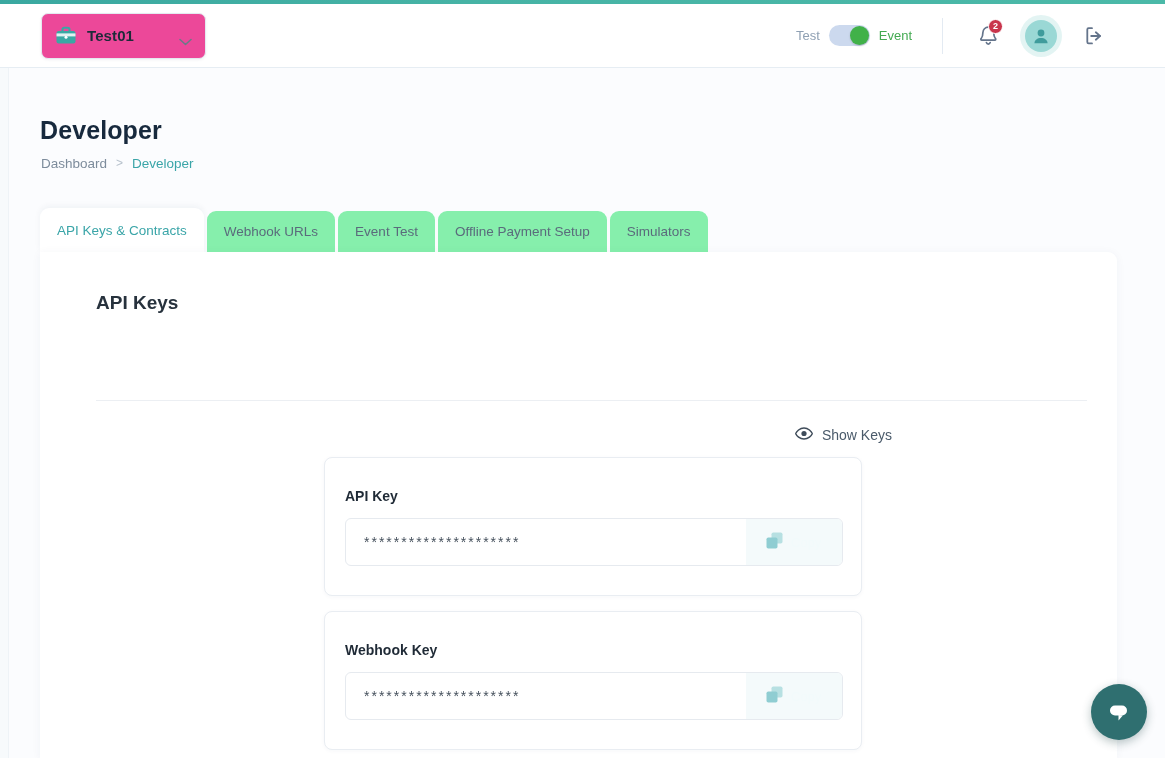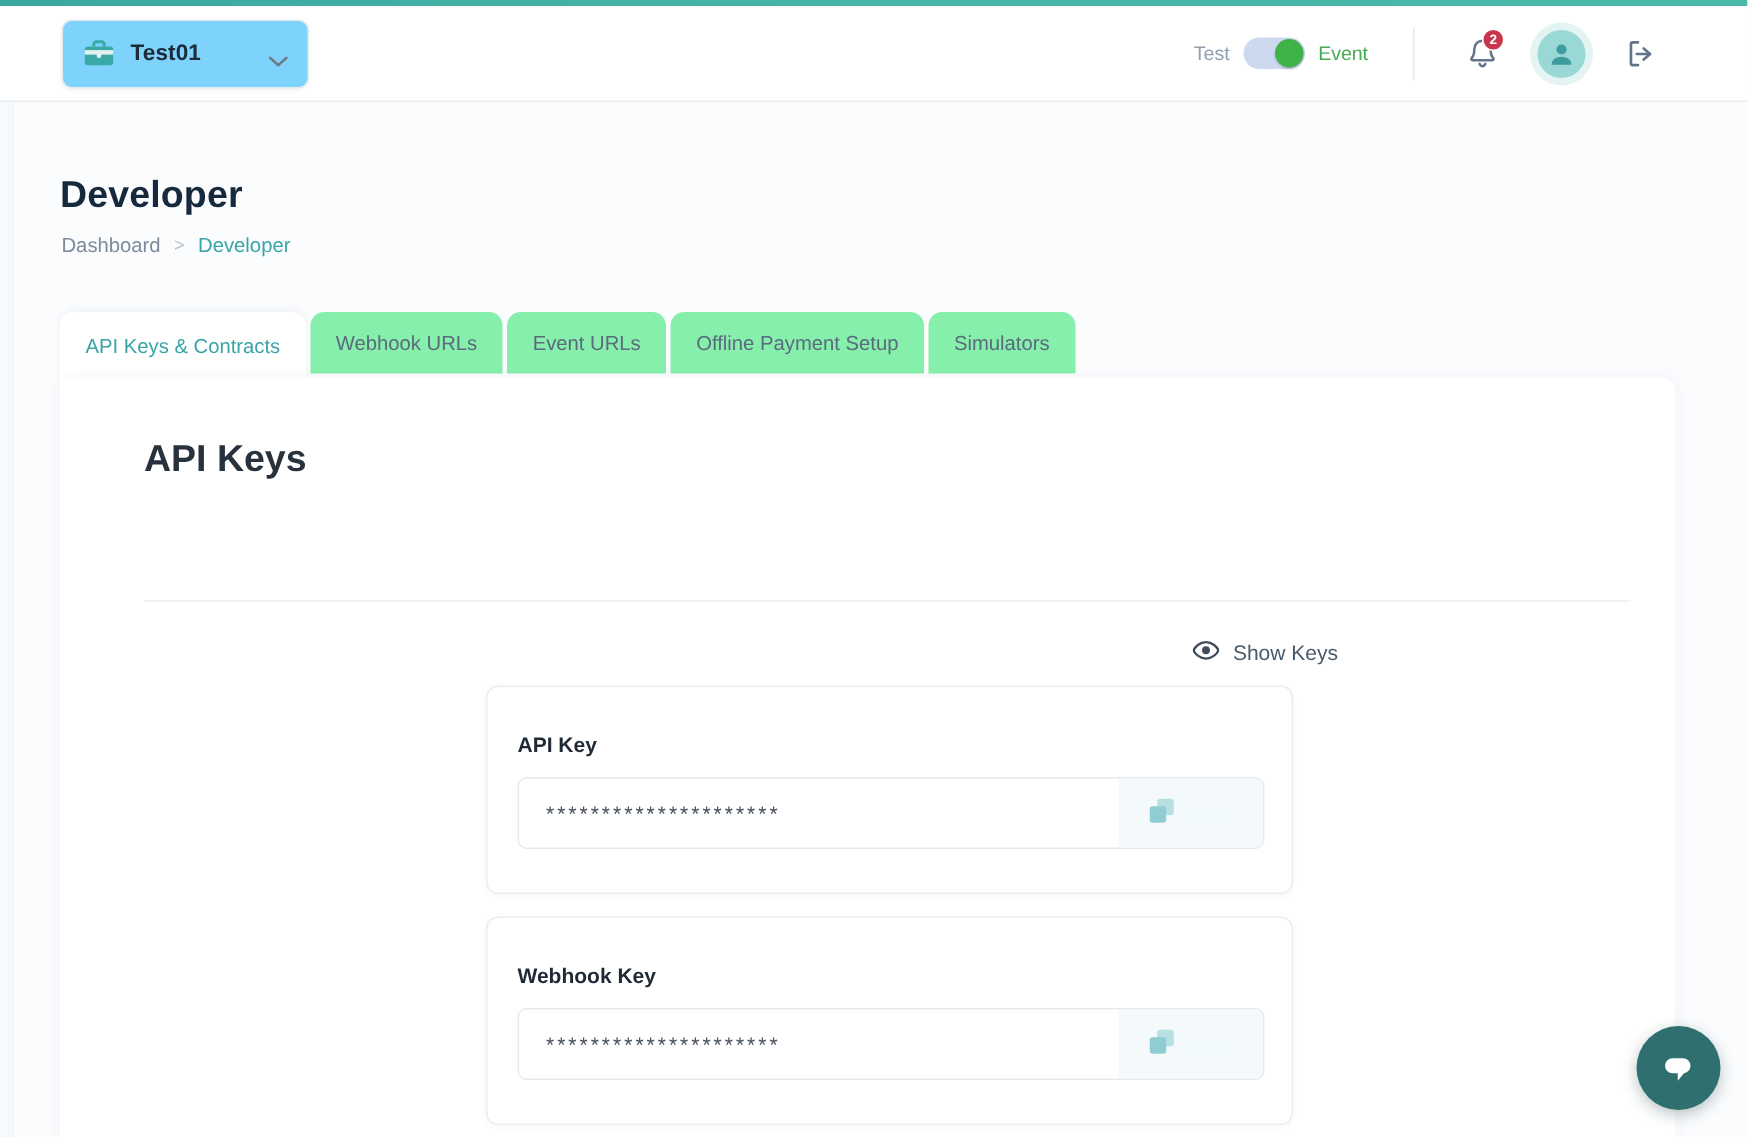--- a/index.html
+++ b/index.html
@@ -20,21 +20,21 @@
   
   .header {
     position: absolute; top: 4px; left: 0; width: 1165px; height: 64px;
     background: #ffffff;
     border-bottom: 1px solid #e6edf3;
     display: flex; align-items: center;
   }
   .org-select {
     margin-left: 41px;
     width: 165px; height: 46px;
-    background: #7dd3fc;
+    background: #ec4899;
     border: 1px solid #e4eaf0;
     border-radius: 7px;
     box-shadow: 0 1px 3px rgba(20,40,70,.06);
     display: flex; align-items: center; gap: 10px;
     padding: 0 13px;
     cursor: pointer;
   }
   .briefcase { width: 22px; height: 19px; position: relative; flex: 0 0 auto; }
   .org-name {
     font-size: 15px; font-weight: 700; color: #1d2b39; letter-spacing: .1px;
@@ -99,21 +99,21 @@
     display: flex; gap: 9px;
     font-size: 13.5px;
   }
   .bc-root { color: #7d8c9c; cursor: pointer; }
   .bc-sep { color: #b6c1cc; font-size: 12px; }
   .bc-cur { color: #3aa5a8; cursor: pointer; }
 
   
   .tabbar {
     position: absolute; left: 31px; top: 140px;
-    display: flex; gap: 3px;
+    display: flex; align-items: flex-end; gap: 3px;
   }
   .tab {
     height: 41px; padding: 0 17px;
     display: flex; align-items: center; justify-content: center;
     font-size: 13.5px; color: #5a6b7c;
     background: #86efac;
     border-radius: 9px 9px 0 0;
     cursor: pointer; white-space: nowrap;
   }
   .tab.active {
@@ -125,21 +125,21 @@
   .content-card {
     position: absolute; left: 31px; top: 184px;
     width: 1077px; height: 506px;
     background: #ffffff;
     border-radius: 0 9px 0 0;
     box-shadow: 0 1px 10px rgba(30,55,90,.05);
     overflow: hidden;
   }
   .section-title {
     position: absolute; left: 56px; top: 40px;
-    font-size: 25px; font-weight: 700; color: #27323d;
+    font-size: 19px; font-weight: 700; color: #27323d;
   }
   .title-rule {
     position: absolute; left: 56px; top: 148px; width: 991px; height: 1px;
     background: #eceff3;
   }
   .show-keys {
     position: absolute; right: 225px; top: 175px;
     display: flex; align-items: center; gap: 9px;
     font-size: 14px; color: #4a5a6a; cursor: pointer;
   }
@@ -265,21 +265,21 @@
 
     <div class="breadcrumb">
       <span class="bc-root">Dashboard</span>
       <span class="bc-sep">&gt;</span>
       <span class="bc-cur">Developer</span>
     </div>
 
     <div class="tabbar">
       <div class="tab active">API Keys &amp; Contracts</div>
       <div class="tab">Webhook URLs</div>
-      <div class="tab">Event URLs</div>
+      <div class="tab">Event Test</div>
       <div class="tab">Offline Payment Setup</div>
       <div class="tab">Simulators</div>
     </div>
 
     <div class="content-card">
 
       <div class="section-title">API Keys</div>
       <div class="title-rule"></div>
 
       <div class="show-keys">

